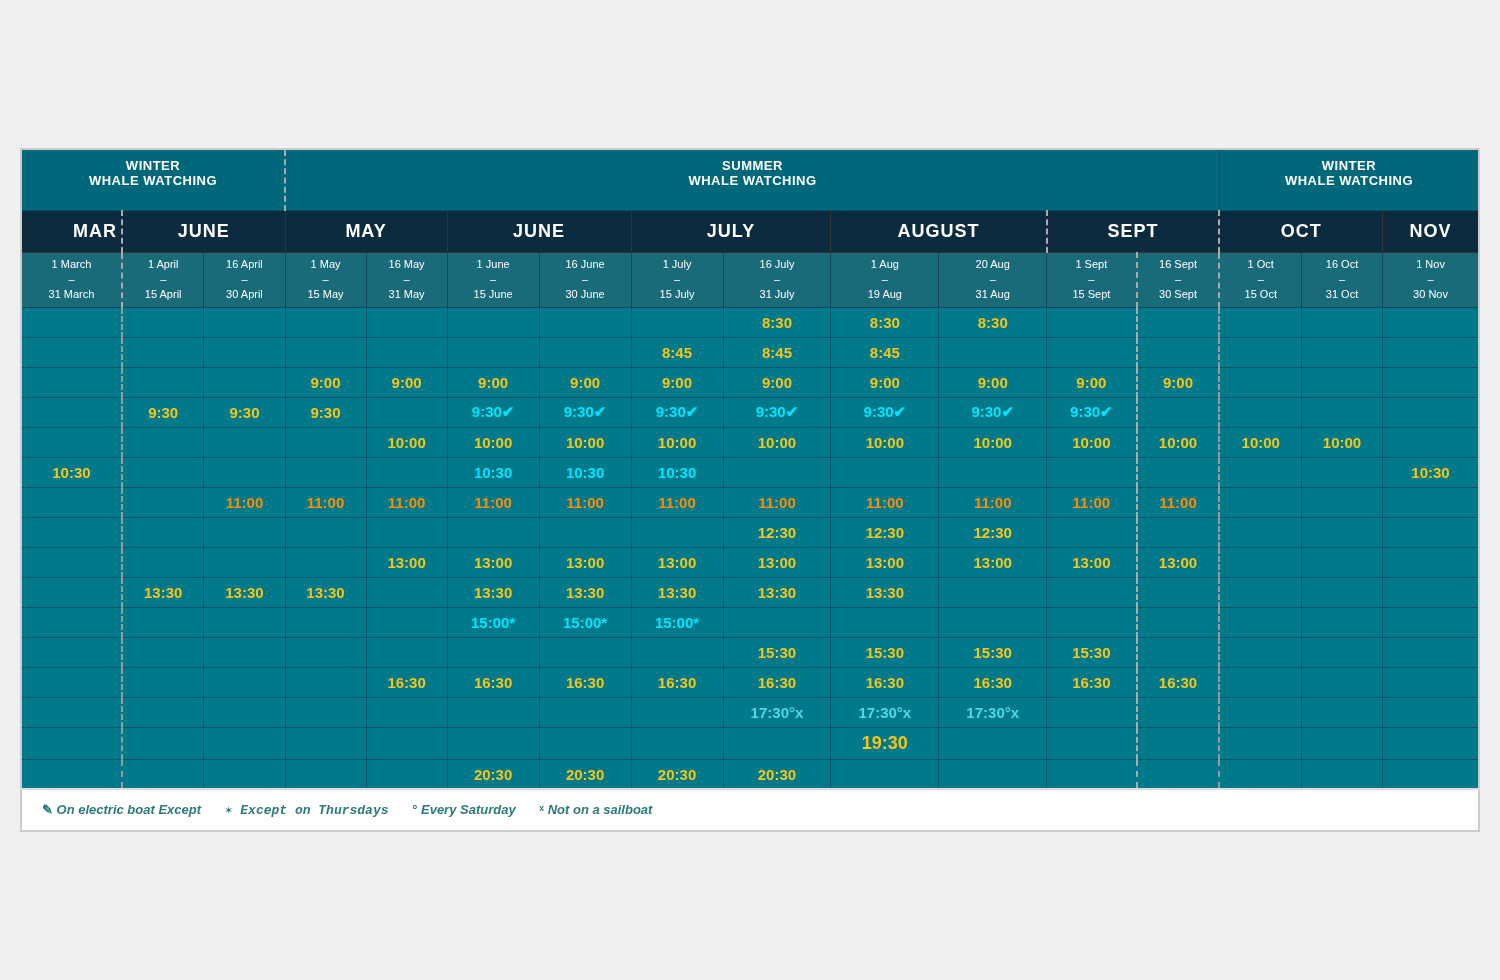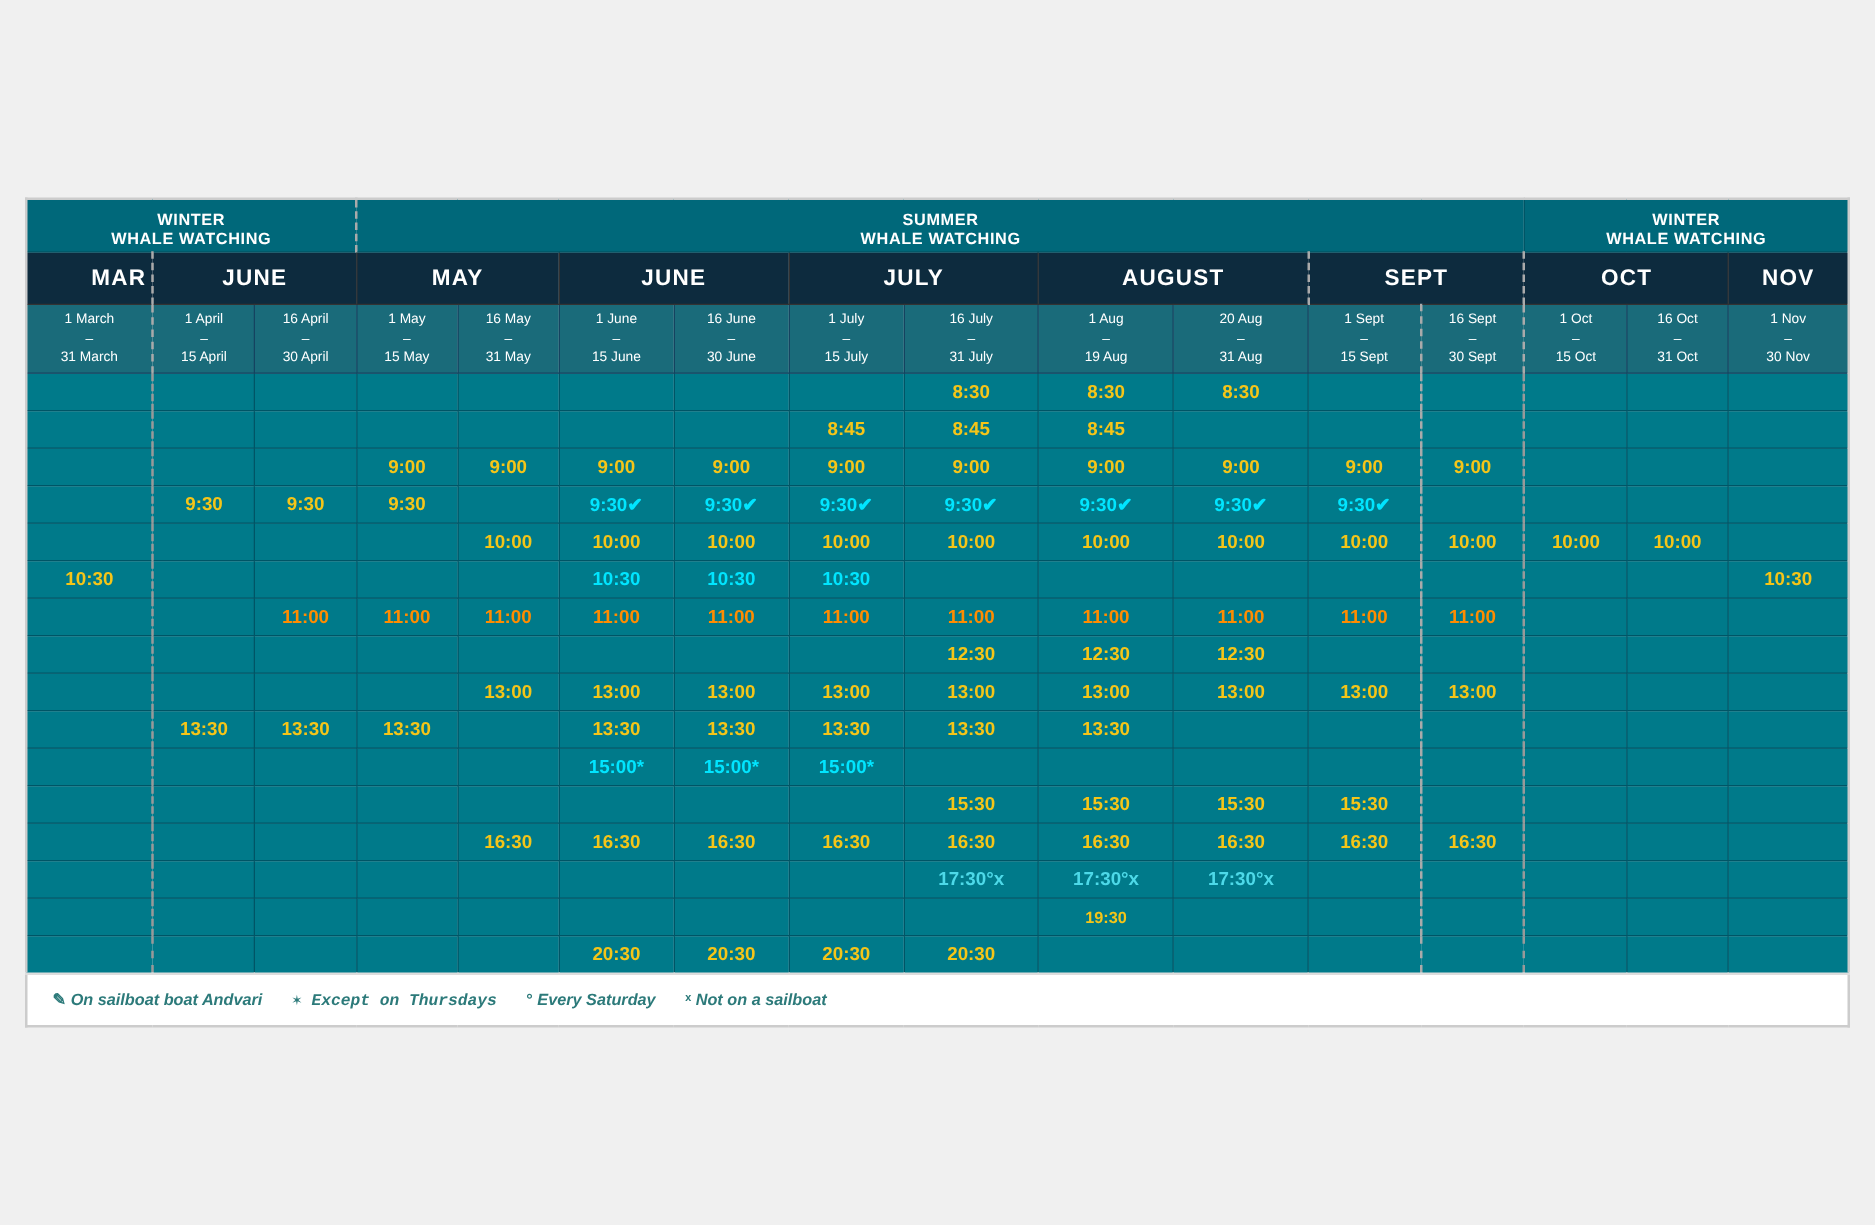--- a/index.html
+++ b/index.html
@@ -23,21 +23,21 @@
     }
 
     
     .header-season-row td {
       background: #00687a;
       color: white;
       text-align: center;
       font-size: 13px;
       font-weight: bold;
       letter-spacing: 0.5px;
-      padding: 8px 4px 3px;
+      padding: 8px 4px 22px;
       border: 1px solid #005566;
       margin-left: 12px;
     }
     .header-season-row td.summer {
       background: #00687a;
     }
     .header-season-row td.winter {
       background: #00687a;
     }
     .header-season-row td.divider-left {
@@ -419,21 +419,21 @@
         <tr class="time-row">
           <td class="divider-left"></td>
           <td></td>
           <td></td>
           <td></td>
           <td></td>
           <td></td>
           <td></td>
           <td></td>
           <td></td>
-          <td style="color: rgb(245, 197, 24); font-size: 13px; font-weight: bold;">19:30</td>
+          <td style="color: rgb(245, 197, 24); font-size: 18px; font-weight: bold;">19:30</td>
           <td></td>
           <td></td>
           <td class="divider-right"></td>
           <td></td>
           <td></td>
           <td></td>
         </tr>
         <tr class="time-row">
           <td class="divider-left"></td>
           <td></td>
@@ -448,21 +448,21 @@
           <td></td>
           <td></td>
           <td class="divider-right"></td>
           <td></td>
           <td></td>
           <td></td>
         </tr>
         <tr class="footer-row">
           <td colspan="16" style="background-color: white; padding: 12px 20px;">
   <span class="legend-item legend-boat">
-    <span class="symbol">✎</span> <em>On sailboat boat Andvari</em>
+    <span class="symbol">✎</span> <em>On electric boat Except</em>
   </span>
   <span class="legend-item legend-star">
     <span class="symbol">✶</span> <em>Except on Thursdays</em>
   </span>
   <span class="legend-item legend-circle">
     <span class="symbol">°</span> <em>Every Saturday</em>
   </span>
   <span class="legend-item legend-x">
     <span class="symbol">ˣ</span> <em>Not on a sailboat</em>
   </span>

